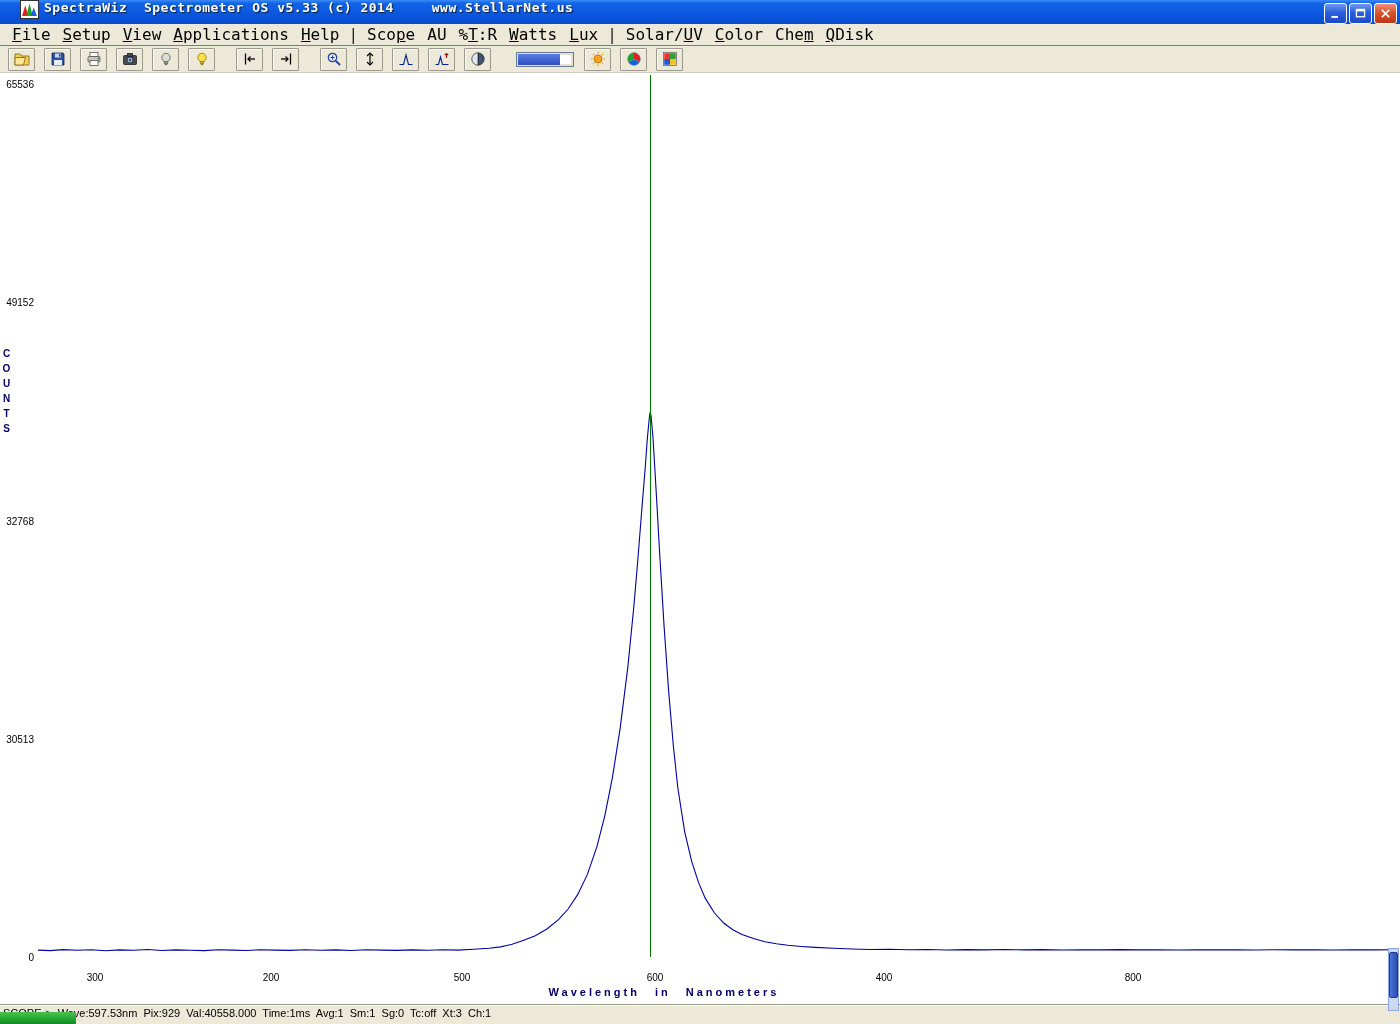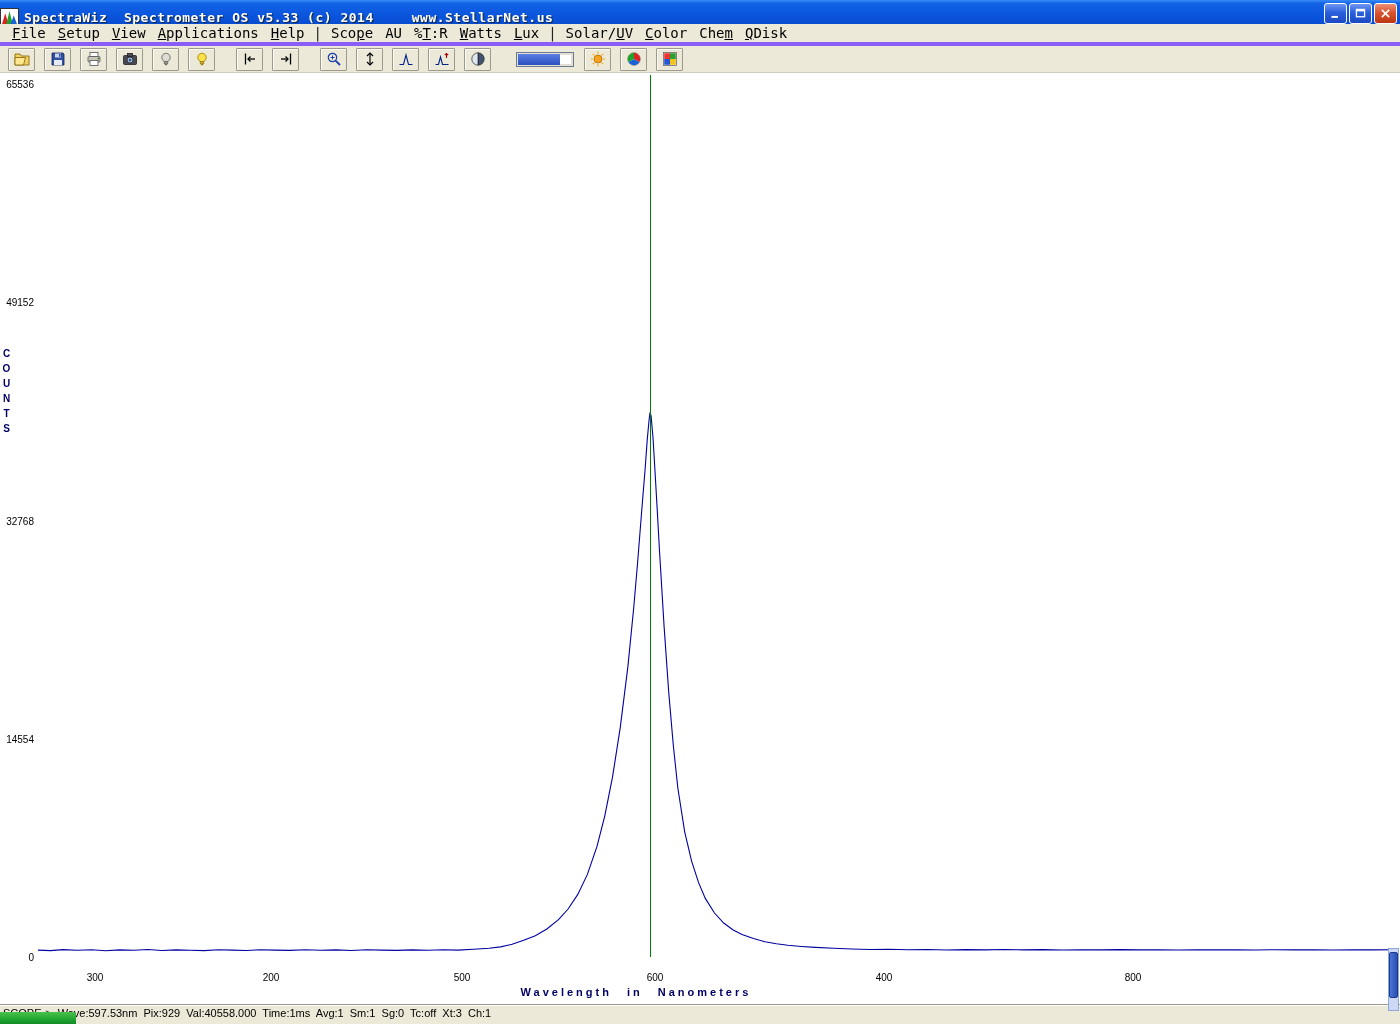--- a/index.html
+++ b/index.html
@@ -2,35 +2,35 @@
 <html><head>
 <meta charset="utf-8">
 <style>
   html,body{margin:0;padding:0;background:#777;}
   .screen{position:relative;width:1400px;height:1024px;overflow:hidden;background:#fff;
           font-family:"Liberation Sans",sans-serif;-webkit-font-smoothing:none;}
 
   
   .titlebar{position:absolute;left:0;top:0;width:1400px;height:34px;
     background:linear-gradient(180deg,#3a8af6 0%,#1263e6 10%,#0a55dd 45%,#0747c9 90%,#0538a8 100%);
-    display:flex;align-items:center;padding-left:0;box-sizing:border-box;}
+    display:flex;padding-left:20px;box-sizing:border-box;}
   .app-icon{width:17px;height:17px;margin-right:5px;flex:none;background:#fff;border:1px solid #333;}
   .title-text{color:#fff;font-family:"DejaVu Sans Mono","Liberation Mono",monospace;
     font-size:13px;font-weight:bold;text-shadow:1px 1px 1px #123;letter-spacing:.5px;white-space:pre;}
   .title-url{margin-left:38px;}
   .caption-btns{position:absolute;right:3px;top:3px;display:flex;gap:2px;}
   .cap-btn{width:21px;height:19px;border:1px solid #fff;border-radius:3px;display:flex;
     align-items:center;justify-content:center;
     background:linear-gradient(180deg,#6f97f0 0%,#2a5fdd 45%,#1c49c0 100%);}
   .cap-btn.close{background:linear-gradient(180deg,#ee9078 0%,#d9542e 45%,#bc3613 100%);}
 
   
   .menubar{position:absolute;left:0;top:24px;width:1400px;height:22px;background:#ece9d8;
-    border-bottom:4px solid #8b5cf6;display:flex;align-items:center;padding-left:6px;box-sizing:border-box;
-    font-family:"DejaVu Sans Mono","Liberation Mono",monospace;font-size:14px;color:#000;}
+    border-bottom:1px solid #8b5cf6;display:flex;align-items:center;padding-left:6px;box-sizing:border-box;
+    font-family:"DejaVu Sans Mono","Liberation Mono",monospace;font-size:16px;color:#000;}
   .menu-item{padding:2px 6px;cursor:default;white-space:pre;}
   .menu-sep{padding:0 3px;color:#222;}
 
   
   .toolbar{position:absolute;left:0;top:46px;width:1400px;height:27px;background:#ece9d8;
     border-bottom:1px solid #cfccc0;display:flex;align-items:center;padding-left:8px;box-sizing:border-box;}
   .tb-btn{width:25px;height:21px;margin-right:9px;background:#ece9d8;border:1px solid #9d9a8d;
     border-radius:1px;display:flex;align-items:center;justify-content:center;flex:none;box-shadow:inset 1px 1px 0 #fbfaf4;}
   .tb-btn svg{width:16px;height:16px;display:block;}
   .gap{margin-left:12px;}
@@ -236,38 +236,38 @@
         </svg>
     </span>
   </div>
 
   <div class="chart-region">
     <div class="counts-label">COUNTS</div>
     <div class="y-axis" id="y-axis">
         <div class="y-tick" style="top: 0px;">65536</div>
         <div class="y-tick" style="top: 218px;">49152</div>
         <div class="y-tick" style="top: 437px;">32768</div>
-        <div class="y-tick" style="top: 655px;">14554</div>
+        <div class="y-tick" style="top: 655px;">30513</div>
         <div class="y-tick" style="top: 873px;">0</div>
       </div>
     <div class="plot" id="plot">
       <svg id="plot-svg" viewBox="0 0 1358 873" preserveAspectRatio="none">
         <polyline id="spectrum-line" fill="none" stroke-width="1.1" stroke="#0000a0" points="0.0,866.1 12.5,866.6 25.0,865.6 39.2,866.3 53.5,865.8 67.6,866.7 81.7,865.9 95.8,866.3 109.8,865.5 123.9,866.5 138.0,865.9 152.1,866.2 166.2,866.6 180.2,865.7 194.3,866.1 208.4,866.5 222.5,865.7 236.9,866.1 252.1,866.4 267.4,865.8 282.7,866.3 298.0,865.9 313.2,866.5 328.5,865.7 343.8,866.1 359.0,866.4 374.3,865.9 389.6,866.2 404.9,865.7 420.1,866.1 435.5,865.3 451.0,864.3 462.6,862.9 474.1,860.3 485.7,856.3 497.3,851.7 508.9,845.0 520.5,835.7 530.1,825.0 539.8,810.4 549.4,790.4 559.0,762.4 566.8,731.8 574.5,693.2 582.2,643.9 589.9,582.6 595.7,524.0 599.6,478.7 603.4,430.7 607.3,382.8 609.2,356.1 611.2,334.8 612.1,328.2 613.1,332.2 615.0,353.5 616.9,385.5 619.2,425.4 621.5,466.7 626.1,542.6 630.7,607.9 635.3,661.2 639.8,703.8 646.7,747.8 653.6,777.1 660.5,798.4 667.3,814.4 676.5,829.0 685.7,839.0 694.8,845.7 704.0,850.4 715.5,854.6 726.9,857.7 738.4,859.8 749.8,861.3 763.6,862.5 777.3,863.4 795.6,864.3 814.0,865.0 832.3,865.5 850.9,865.2 870.1,865.8 889.4,865.5 908.7,866.0 927.9,865.6 947.2,865.9 966.5,865.5 985.8,865.9 1005.0,865.6 1024.3,866.0 1043.6,865.7 1062.9,865.9 1082.1,865.6 1101.5,865.9 1120.8,865.7 1140.2,866.0 1159.5,865.7 1178.9,865.9 1198.3,865.7 1217.6,866.0 1237.0,865.7 1256.4,865.9 1275.7,865.7 1295.1,866.0 1314.4,865.7 1333.8,865.9 1358.0,865.8"></polyline>
       </svg>
     </div>
     <div class="cursor-line" id="cursor-line" style="left: 650px; background: rgb(0, 125, 0);"></div>
     <div id="x-ticks">
         <div class="x-tick" style="left: 95px;">300</div>
         <div class="x-tick" style="left: 271px;">200</div>
         <div class="x-tick" style="left: 462px;">500</div>
         <div class="x-tick" style="left: 655px;">600</div>
         <div class="x-tick" style="left: 884px;">400</div>
         <div class="x-tick" style="left: 1125px; padding-left: 16px;">800</div>
       </div>
-    <div class="x-title" id="x-title" style="left: 636px;">Wavelength in Nanometers</div>
+    <div class="x-title" id="x-title" style="left: 664px;">Wavelength in Nanometers</div>
   </div>
 
   <div class="statusbar">SCOPE-&gt;  Wave:597.53nm  Pix:929  Val:40558.000  Time:1ms  Avg:1  Sm:1  Sg:0  Tc:off  Xt:3  Ch:1</div>
   <div class="start-fragment"></div>
   <div class="v-scrollbar">
     <div class="v-scroll-thumb"></div>
   </div>
 
 </div>
 

